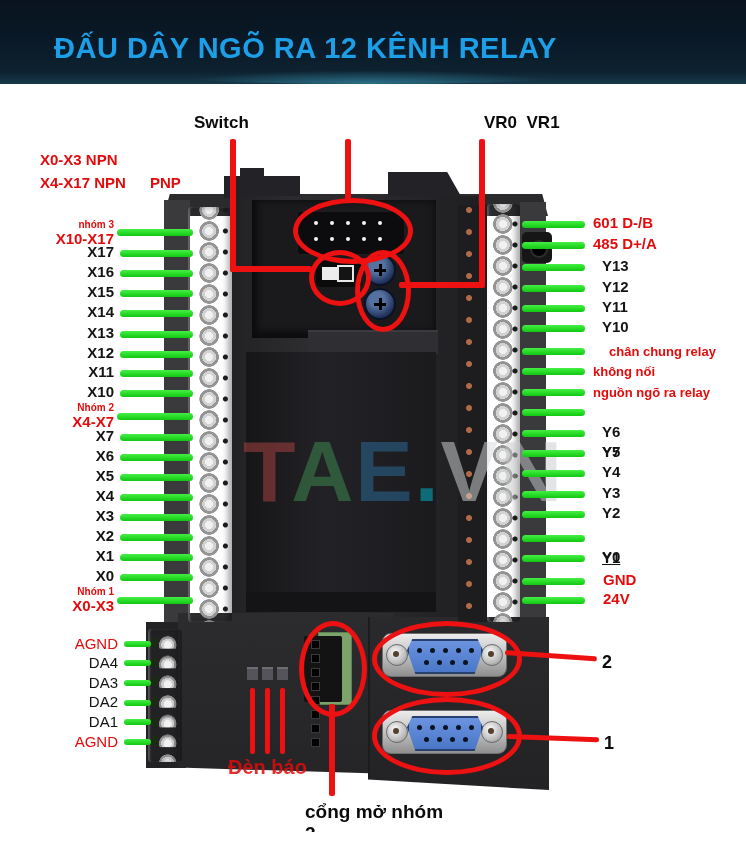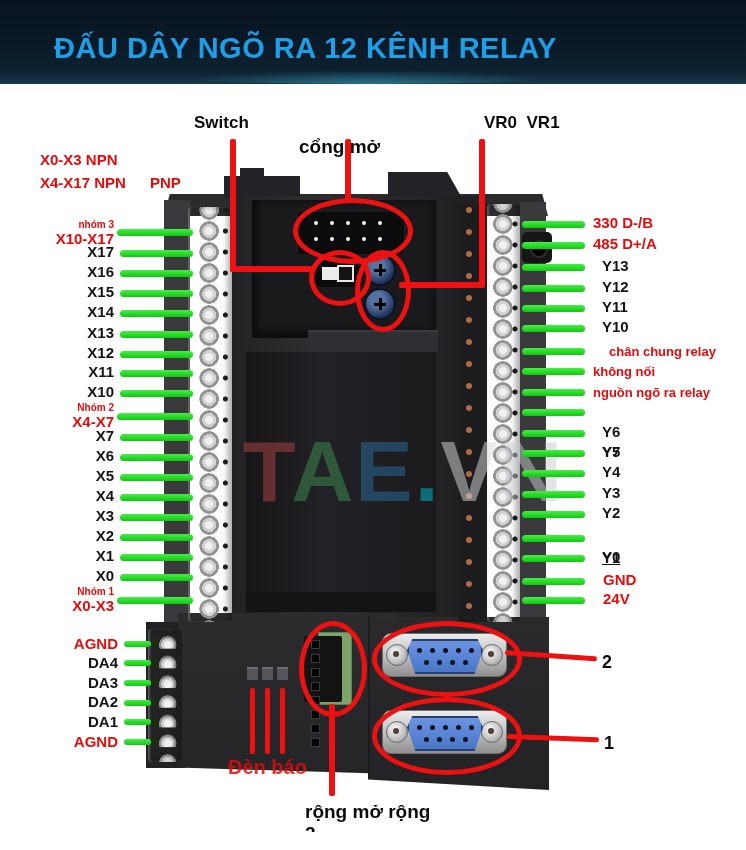--- a/index.html
+++ b/index.html
@@ -13,21 +13,21 @@
        background:radial-gradient(ellipse at 50% 100%,rgba(60,160,190,.55),rgba(60,160,190,0) 70%);}
   #title{position:absolute;left:54px;top:32px;font-size:29px;font-weight:bold;color:#1d9fe8;letter-spacing:.5px;white-space:nowrap;}
   #ftr{position:absolute;left:0;top:844px;width:746px;height:6px;background:#0e2836;}
 
   
   .lblL{position:absolute;right:632px;text-align:right;font-weight:bold;font-size:15px;color:#141414;white-space:nowrap;line-height:15px;}
   .lblR{position:absolute;left:602px;font-weight:bold;font-size:15px;color:#141414;white-space:nowrap;line-height:15px;}
   .red{color:#e30b0b !important;}
   .grp{font-size:10px;line-height:13px;}
   .sm{font-size:13px;}
-  .lblA{position:absolute;right:628px;text-align:center;font-weight:bold;font-size:15px;color:#141414;white-space:nowrap;line-height:15px;}
+  .lblA{position:absolute;right:628px;text-align:center;font-weight:normal;font-size:15px;color:#141414;white-space:nowrap;line-height:15px;}
   .toplbl{position:absolute;font-weight:bold;color:#0b0b0b;font-size:17px;white-space:pre;line-height:23px;}
 
   
   .gline{position:absolute;height:7px;border-radius:3.5px;background:linear-gradient(180deg,#44ef44,#11c811);z-index:30;}
   .rline{position:absolute;background:#ee1111;border-radius:2px;z-index:40;}
   .roval{position:absolute;border:5px solid #ee1111;border-radius:50%;z-index:40;background:transparent;}
 
   
   .dk{position:absolute;background:#29292c;}
   .strip{position:absolute;background:linear-gradient(90deg,#7c9b6d,#94b285 45%,#7e9d6f);
@@ -249,24 +249,20 @@
   <div class="rline" style="left:507px;top:734px;width:92px;height:5px;transform:rotate(2deg);transform-origin:left center;"></div>
 
   <div class="roval" style="left:293px;top:198px;width:110px;height:56px;"></div>
   <div class="roval" style="left:309px;top:250px;width:52px;height:46px;"></div>
   <div class="roval" style="left:355px;top:250px;width:46px;height:72px;"></div>
   <div class="roval" style="left:299px;top:621px;width:58px;height:86px;"></div>
   <div class="roval" style="left:372px;top:621px;width:140px;height:66px;"></div>
   <div class="roval" style="left:372px;top:697px;width:140px;height:68px;"></div>
 
   <div class="toplbl" style="left:194px;top:111px;">Switch</div>
-  <div class="toplbl" style="left:299px;top:89px;font-size:19px;">
-    <div>cổng mở</div>
-    <div>rộng 1</div>
-  </div>
   <div class="toplbl" style="left:484px;top:111px;">VR0  VR1</div>
 
   <div class="lblL red" style="left:40px;right:auto;top:152px;text-align:left;font-size:15px;">X0-X3 NPN</div>
   <div class="lblL red" style="left:40px;right:auto;top:175px;text-align:center;font-size:15px;">X4-X17  NPN</div>
   <div class="lblL red" style="left:150px;right:auto;top:175px;text-align:left;font-size:15px;">PNP</div>
 
   <div class="lblL red grp" style="top:218px;">nhóm 3</div>
   <div class="lblL red" style="top:231px;">X10-X17</div>
   <div class="lblL" style="top:244px;">X17</div>
   <div class="lblL" style="top:264px;">X16</div>
@@ -282,21 +278,21 @@
   <div class="lblL" style="top:448px;">X6</div>
   <div class="lblL" style="top:468px;">X5</div>
   <div class="lblL" style="top:488px;">X4</div>
   <div class="lblL" style="top:508px;">X3</div>
   <div class="lblL" style="top:528px;">X2</div>
   <div class="lblL" style="top:548px;">X1</div>
   <div class="lblL" style="top:568px;">X0</div>
   <div class="lblL red grp" style="top:585px;">Nhóm 1</div>
   <div class="lblL red" style="top:598px;">X0-X3</div>
 
-  <div class="lblR red" style="left:593px;top:215px;">330 D-/B</div>
+  <div class="lblR red" style="left:593px;top:215px;">601 D-/B</div>
   <div class="lblR red" style="left:593px;top:236px;">485 D+/A</div>
   <div class="lblR" style="top:258px;">Y13</div>
   <div class="lblR" style="top:279px;">Y12</div>
   <div class="lblR" style="top:299px;">Y11</div>
   <div class="lblR" style="top:319px;">Y10</div>
   <div class="lblR red sm" style="left:609px;top:344px;">chân chung relay</div>
   <div class="lblR red sm" style="left:593px;top:364px;">không nối</div>
   <div class="lblR red sm" style="left:593px;top:385px;">nguồn ngõ ra relay</div>
   <div class="lblR" style="top:403px;margin-top:41px;">Y7</div>
   <div class="lblR" style="top:424px;">Y6</div>
@@ -311,19 +307,19 @@
 
   <div class="lblA red" style="top:636px;">AGND</div>
   <div class="lblA" style="top:655px;">DA4</div>
   <div class="lblA" style="top:675px;">DA3</div>
   <div class="lblA" style="top:694px;">DA2</div>
   <div class="lblA" style="top:714px;">DA1</div>
   <div class="lblA red" style="top:734px;">AGND</div>
 
   <div style="position:absolute;left:228px;top:756px;font-size:20px;font-weight:bold;color:rgba(224,10,10,.85);z-index:41;">Đèn báo</div>
   <div style="position:absolute;left:305px;top:801px;font-size:19px;font-weight:bold;color:#0b0b0b;line-height:22px;z-index:41;">
-    <div>rộng mở rộng</div>
+    <div>cổng mở nhóm</div>
     <div>2</div>
   </div>
   <div style="position:absolute;left:602px;top:652px;font-size:18px;font-weight:bold;color:#0b0b0b;z-index:41;">2</div>
   <div style="position:absolute;left:604px;top:733px;font-size:18px;font-weight:bold;color:#0b0b0b;z-index:41;">1</div>
 
 </div>
 
 </body></html>

